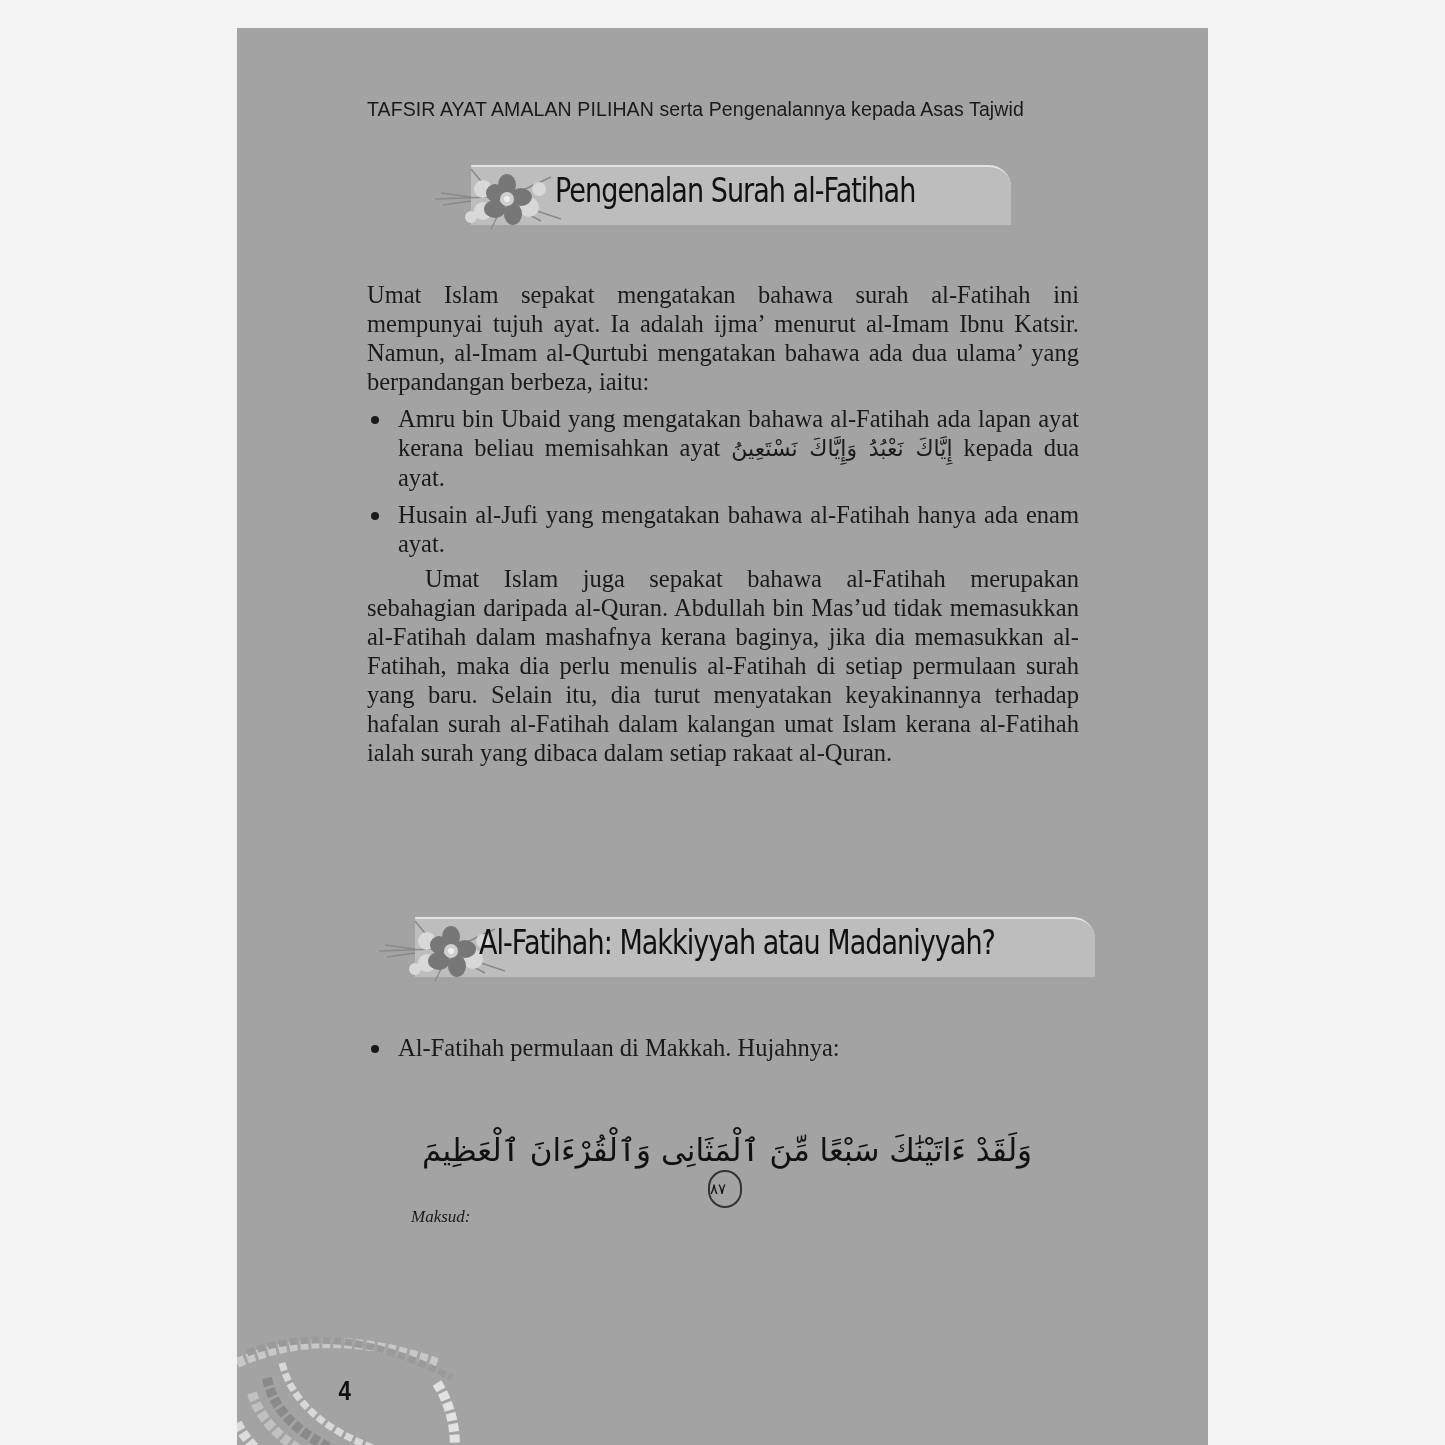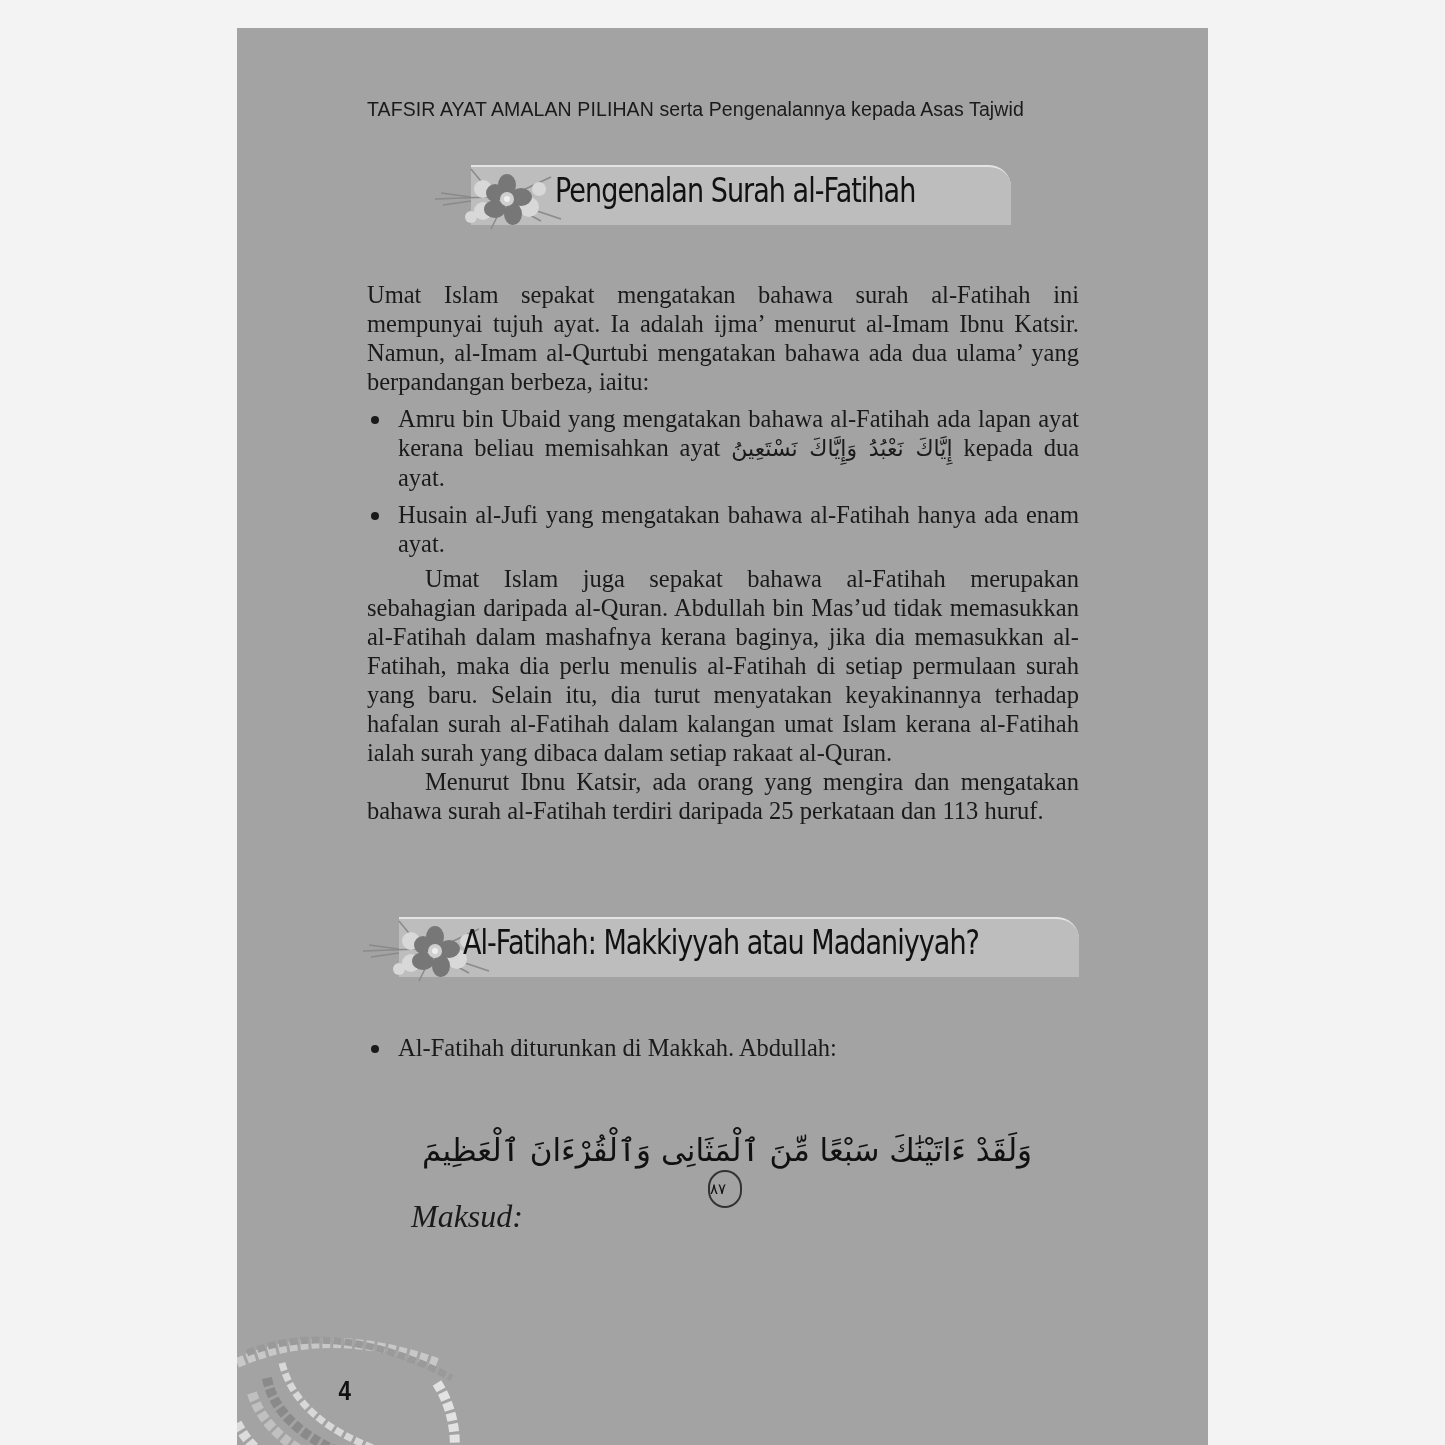--- a/index.html
+++ b/index.html
@@ -104,21 +104,21 @@
     font-size: 15px;
     line-height: 34px;
     text-align: left;
     vertical-align: middle;
     margin-right: 4px;
   }
   .maksud {
     position: absolute;
     left: 174px; top: 1174px;
     width: 634px;
-    font-size: 32px;
+    font-size: 17px;
     line-height: 29px;
     font-style: italic;
     text-align: justify;
     color: #1a1a1a;
   }
   .page-number {
     position: absolute;
     left: 100px; top: 1347px;
     font-family: "Liberation Sans", sans-serif;
     font-weight: bold;
@@ -172,24 +172,23 @@
 
   <div class="body-text" style="top:252px;">
     <p class="para">Umat Islam sepakat mengatakan bahawa surah al-Fatihah ini mempunyai tujuh ayat. Ia adalah ijma’ menurut al-Imam Ibnu Katsir. Namun, al-Imam al-Qurtubi mengatakan bahawa ada dua ulama’ yang berpandangan berbeza, iaitu:</p>
     <ul class="bullets">
       <li>
         <span>Amru bin Ubaid yang mengatakan bahawa al-Fatihah ada lapan ayat kerana beliau memisahkan ayat </span><span class="arabic-inline">إِيَّاكَ نَعْبُدُ وَإِيَّاكَ نَسْتَعِينُ</span><span> kepada dua ayat.</span>
       </li>
       <li><span>Husain al-Jufi yang mengatakan bahawa al-Fatihah hanya ada enam ayat.</span></li>
     </ul>
     <p class="para indent" style="margin-top:6px;">Umat Islam juga sepakat bahawa al-Fatihah merupakan sebahagian daripada al-Quran. Abdullah bin Mas’ud tidak memasukkan al-Fatihah dalam mashafnya kerana baginya, jika dia memasukkan al-Fatihah, maka dia perlu menulis al-Fatihah di setiap permulaan surah yang baru. Selain itu, dia turut menyatakan keyakinannya terhadap hafalan surah al-Fatihah dalam kalangan umat Islam kerana al-Fatihah ialah surah yang dibaca dalam setiap rakaat   al-Quran.</p>
-    <p class="para indent">Menurut Ibnu Katsir, ada orang yang mengira dan mengatakan bahawa surah al-Fatihah terdiri daripada 25 perkataan dan 113 huruf.</p>
-  </div>
-
-  <div class="section-banner" style="left:126px; top:889px; width:716px;">
+  </div>
+
+  <div class="section-banner" style="left:142px; top:889px; width:716px;">
     <div class="banner-bar" style="left:36px; right:0;"></div>
     <svg class="flower" width="150" height="80" viewBox="0 0 150 80" style="left:-4px; top:-6px;">
       <g stroke="#8a8a8a" stroke-width="1.5" fill="none">
         <path d="M4 40 L60 38"></path>
           <path d="M10 34 L40 38"></path>
           <path d="M12 46 L40 42"></path>
         <path d="M40 10 L58 32"></path>
           <path d="M120 18 L90 32"></path>
           <path d="M110 62 L84 48"></path>
         <path d="M60 70 L70 50"></path>
@@ -211,21 +210,21 @@
       </g>
       <circle cx="76" cy="40" r="7" fill="#cfcfcf"></circle>
       <circle cx="76" cy="40" r="3" fill="#eee"></circle>
     </svg>
     <div class="banner-title" style="left:100px;">Al-Fatihah: Makkiyyah atau Madaniyyah?</div>
   </div>
 
   <div class="body-text" style="top:1005px;">
     <ul class="bullets">
       <li style="margin-top:0;">
-        <div>Al-Fatihah diturunkan di Makkah. Abdullah:</div>
+        <div>Al-Fatihah permulaan di Makkah. Hujahnya:</div>
       </li>
     </ul>
   </div>
 
   <div class="arabic-verse">
     <span>وَلَقَدْ ءَاتَيْنَٰكَ سَبْعًا مِّنَ ٱلْمَثَانِى وَٱلْقُرْءَانَ ٱلْعَظِيمَ</span>
     <span class="ayah-mark">٨٧</span>
   </div>
 
   <div class="maksud">

